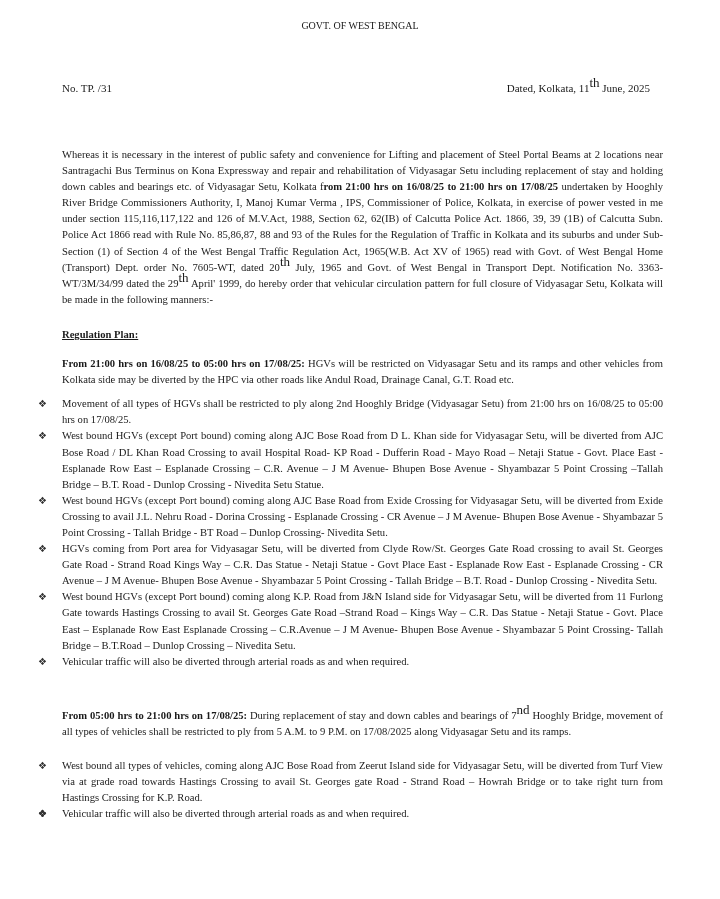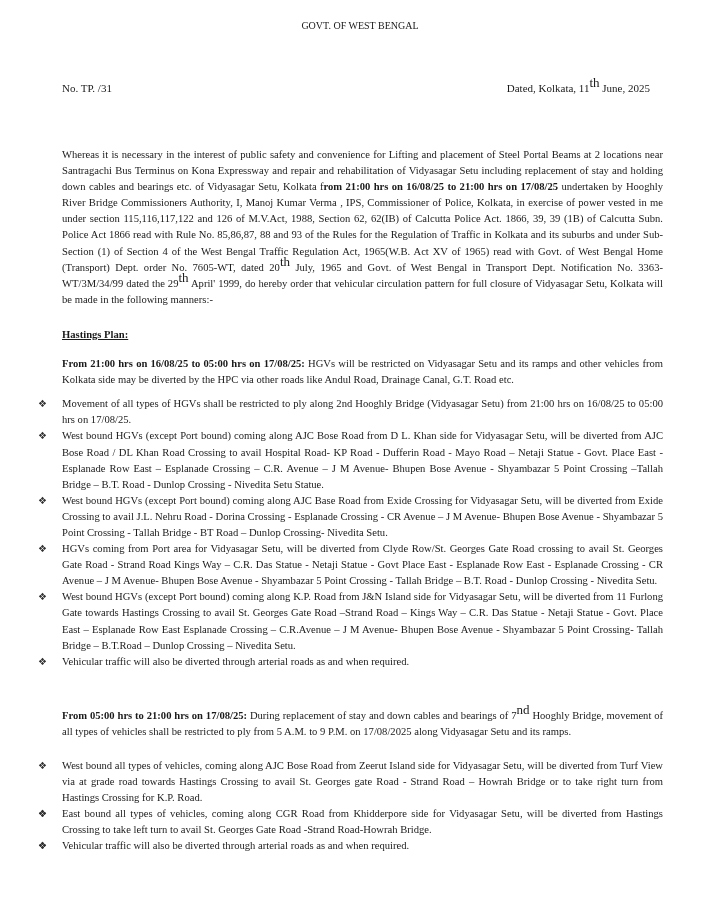--- a/index.html
+++ b/index.html
@@ -33,37 +33,37 @@
   </div>
 
   <div class="refline">
     <span>No. TP. /31</span>
     <span><span>Dated, Kolkata, 11</span><sup>th</sup><span> June, 2025</span></span>
   </div>
 
   <div class="body">
     <p><span>Whereas it is necessary in the interest of public safety and convenience for Lifting and placement of Steel Portal Beams at 2 locations near Santragachi Bus Terminus on Kona Expressway and repair and rehabilitation of  Vidyasagar Setu including replacement of stay and holding down cables and bearings etc. of  Vidyasagar Setu, Kolkata f</span><b>rom 21:00 hrs on 16/08/25 to 21:00 hrs on 17/08/25</b><span> undertaken by Hooghly River Bridge Commissioners Authority, I, Manoj Kumar Verma , IPS, Commissioner of Police, Kolkata, in exercise of power vested in me under section 115,116,117,122 and 126 of M.V.Act, 1988, Section 62, 62(IB) of Calcutta Police Act. 1866, 39, 39 (1B) of Calcutta Subn. Police Act 1866 read with Rule No. 85,86,87, 88 and 93 of the Rules for the Regulation of Traffic in Kolkata and its suburbs and under Sub-Section (1) of Section 4 of the West Bengal Traffic Regulation Act, 1965(W.B. Act XV of 1965) read with Govt. of West Bengal Home (Transport) Dept. order No. 7605-WT, dated 20</span><sup>th</sup><span> July, 1965 and Govt. of West Bengal in Transport Dept. Notification No. 3363-WT/3M/34/99 dated the 29</span><sup>th</sup><span> April' 1999, do hereby order that vehicular circulation pattern for full  closure of Vidyasagar Setu, Kolkata will be made in the following manners:-</span></p>
 
-    <p class="diversion-title">Hastings Plan:</p>
+    <p class="diversion-title">Regulation Plan:</p>
 
     <p class="slot"><b>From 21:00 hrs on 16/08/25 to 05:00 hrs on 17/08/25:</b><span> HGVs will  be restricted on Vidyasagar Setu and its ramps and other vehicles from Kolkata side may be diverted by the HPC via other roads like Andul Road, Drainage Canal, G.T. Road etc.</span></p>
 
     <ul class="bullets">
       <li><span class="bul">❖</span><span>Movement of all types of HGVs shall be restricted to ply along 2nd Hooghly Bridge (Vidyasagar Setu) from 21:00 hrs on 16/08/25 to 05:00 hrs on 17/08/25.</span></li>
       <li><span class="bul">❖</span><span>West bound HGVs (except Port bound) coming along AJC Bose Road from D L. Khan side for Vidyasagar Setu, will be diverted from AJC Bose Road / DL Khan Road Crossing to avail Hospital Road- KP Road - Dufferin Road - Mayo Road – Netaji Statue - Govt. Place East - Esplanade Row East – Esplanade Crossing – C.R. Avenue – J M Avenue-  Bhupen Bose Avenue - Shyambazar 5 Point Crossing –Tallah Bridge – B.T. Road - Dunlop Crossing - Nivedita Setu Statue.</span></li>
       <li><span class="bul">❖</span><span>West bound HGVs (except Port bound) coming along AJC Base Road from Exide Crossing for Vidyasagar Setu, will be diverted from Exide Crossing to avail J.L. Nehru Road - Dorina Crossing - Esplanade Crossing - CR Avenue – J M Avenue- Bhupen Bose Avenue - Shyambazar 5 Point Crossing - Tallah Bridge - BT Road – Dunlop Crossing- Nivedita Setu.</span></li>
       <li><span class="bul">❖</span><span>HGVs coming from Port area for Vidyasagar Setu, will be diverted from Clyde Row/St. Georges Gate Road crossing to avail St. Georges Gate Road - Strand Road Kings Way – C.R. Das Statue - Netaji Statue - Govt Place East - Esplanade Row East - Esplanade Crossing - CR Avenue – J M Avenue- Bhupen Bose Avenue - Shyambazar 5 Point Crossing - Tallah Bridge – B.T. Road - Dunlop Crossing - Nivedita Setu.</span></li>
       <li><span class="bul">❖</span><span>West bound HGVs (except Port bound) coming along K.P. Road from J&amp;N Island side for Vidyasagar Setu, will be diverted from 11 Furlong Gate towards Hastings Crossing to avail St. Georges Gate Road –Strand Road – Kings Way – C.R. Das Statue - Netaji Statue - Govt. Place East – Esplanade Row East Esplanade Crossing – C.R.Avenue – J M Avenue-  Bhupen Bose Avenue - Shyambazar 5 Point Crossing- Tallah Bridge – B.T.Road – Dunlop Crossing – Nivedita Setu.</span></li>
       <li><span class="bul">❖</span><span>Vehicular traffic will also be diverted through arterial roads as and when required.</span></li>
     </ul>
 
     <p class="slot2"><b>From 05:00 hrs to 21:00 hrs on 17/08/25:</b><span> During replacement of stay and down cables and bearings of 7</span><sup>nd</sup><span> Hooghly Bridge, movement of all types of vehicles shall be restricted to ply from 5 A.M. to 9 P.M. on 17/08/2025 along Vidyasagar Setu and its ramps.</span></p>
 
     <ul class="bullets bullets2">
       <li><span class="bul">❖</span><span>West bound all types of vehicles, coming along AJC Bose Road from Zeerut Island side for Vidyasagar Setu, will be diverted from Turf View via at grade road towards Hastings Crossing to avail St. Georges gate Road - Strand Road – Howrah Bridge or to take right turn from Hastings Crossing for K.P. Road.</span></li>
       <li><span class="bul">❖</span></li>
-      <li><span class="bul">❖</span><span>East bound all types of vehicles, coming along CGR Road from Khidderpore side for Vidyasagar Setu, will be diverted from Hastings Crossing to take left turn to avail St. Georges Gate Road -Strand Road-Howrah Bridge.</span></li>
+      <li><span class="bul">❖</span></li>
       <li><span class="bul">❖</span></li>
       <li><span class="bul">❖</span><span>Vehicular traffic will also be diverted through arterial roads as and when required.</span></li>
     </ul>
 
   </div>
 </div>
 
 </body></html>

